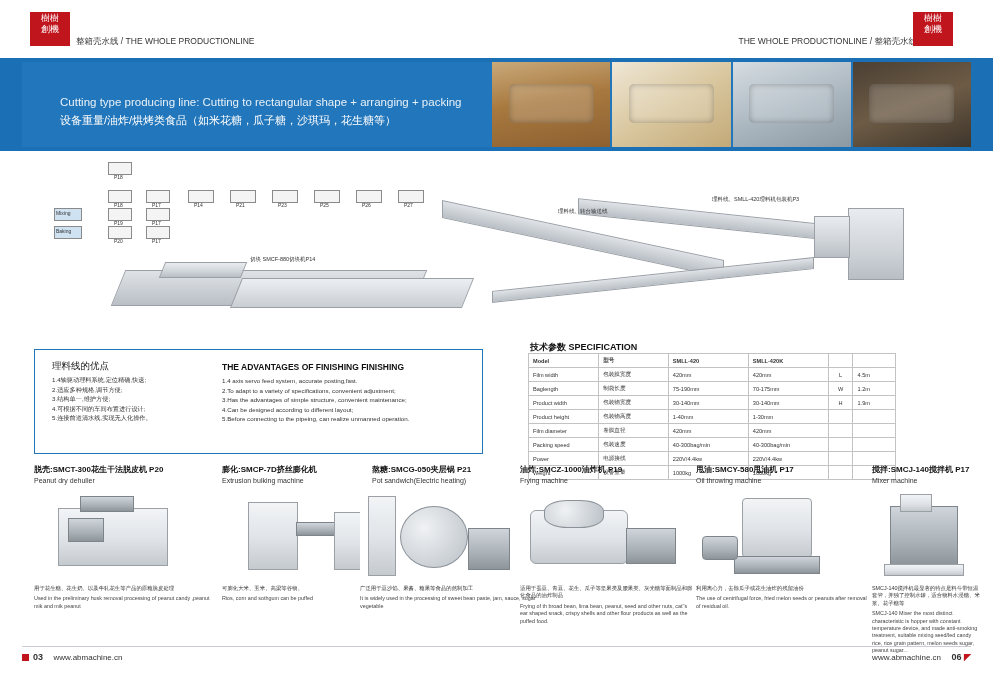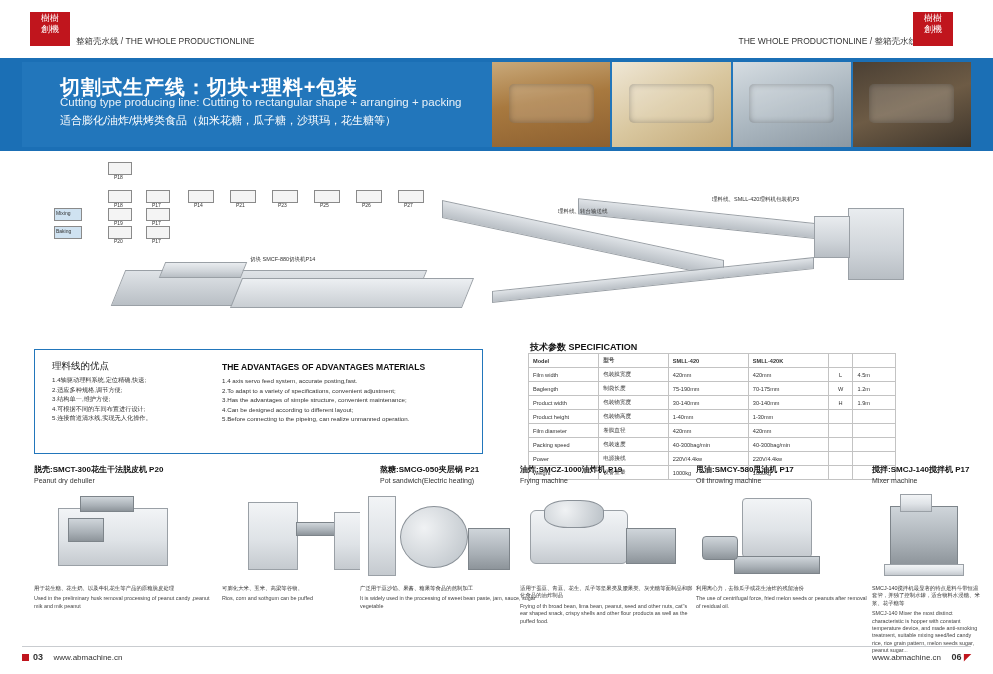--- a/index.html
+++ b/index.html
@@ -82,23 +82,22 @@
 
   <div class="header">
     <div class="logo-left">樹樹<br>創機</div>
     <div class="brand-left">整箱壳水线 / THE WHOLE PRODUCTIONLINE</div>
     <div class="brand-right">THE WHOLE PRODUCTIONLINE / 整箱壳水线</div>
     <div class="logo-right">樹樹<br>創機</div>
   </div>
 
   <div class="band"></div>
   <div class="band-inner"></div>
-  <div class="title-cn">切割式生产线：切块+理料+包装</div>
   <div class="title-en">Cutting type producing line:  Cutting to rectangular shape + arranging + packing</div>
-  <div class="sub-cn">适合膨化/油炸/烘烤类食品（如米花糖，瓜子糖，沙琪玛，花生糖等）</div>
+  <div class="sub-cn">设备重量/油炸/烘烤类食品（如米花糖，瓜子糖，沙琪玛，花生糖等）</div>
 
   <div class="photos">
     <div class="photo p1">
         <div class="bar-obj"></div>
       </div>
     <div class="photo p2">
         <div class="bar-obj"></div>
       </div>
     <div class="photo p3">
         <div class="bar-obj"></div>
@@ -169,21 +168,21 @@
     <div class="diag-caption" style="left:690px;top:44px;">理料线、SMLL-420理料机包装机P3</div>
   </div>
 
   <div class="adv"></div>
   <div class="adv-title">理料线的优点</div>
   <div class="adv-list" style="white-space:pre-line;">1.4轴驱动理料系统,定位精确,快速;
 2.适应多种规格,调节方便;
 3.结构单一,维护方便;
 4.可根据不同的车间布置进行设计;
 5.连接前道清水线,实现无人化操作。</div>
-  <div class="adv-title-en">THE ADVANTAGES OF ADVANTAGES MATERIALS</div>
+  <div class="adv-title-en">THE ADVANTAGES OF FINISHING FINISHING</div>
   <div class="adv-list-en" style="white-space:pre-line;">1.4 axis servo feed system, accurate posting,fast.
 2.To adapt to a variety of specifications, convenient adjustment;
 3.Has the advantages of simple structure, convenient maintenance;
 4.Can be designed according to different layout;
 5.Before connecting to the pipeing, can realize unmanned operation.</div>
 
   <div class="spec-title">技术参数 SPECIFICATION</div>
   <table class="spec">
     <tbody>
         <tr class="hdr">
@@ -268,31 +267,35 @@
   <div class="prodimg" style="left:34px;">
     <div class="mach" style="left:24px;top:16px;width:108px;height:56px;"></div>
     <div class="mach-dark" style="left:46px;top:4px;width:52px;height:14px;"></div>
     <div class="mach-dark" style="left:34px;top:26px;width:34px;height:22px;"></div>
   </div>
   <div class="proddesc" style="left:34px;">
     <span>用于花生糖、花生奶、以及牛轧花生等产品的原糖脱皮处理</span>
     <span class="d-en">Used in the preliminary husk removal processing of peanut candy ,peanut mik and mik peanut</span>
   </div>
 
+  <div class="prod" style="left:222px;">
+    <div class="cn">膨化:SMCP-7D挤丝膨化机</div>
+    <div class="en">Extrusion bulking machine</div>
+  </div>
   <div class="prodimg" style="left:222px;">
     <div class="mach" style="left:26px;top:10px;width:48px;height:66px;"></div>
     <div class="mach-dark" style="left:74px;top:30px;width:56px;height:12px;"></div>
     <div class="mach" style="left:112px;top:20px;width:40px;height:56px;"></div>
   </div>
   <div class="proddesc" style="left:222px;">
     <span>可膨化大米、玉米、高梁等谷物。</span>
     <span class="d-en">Rios, corn and sothgum can be puffed</span>
   </div>
 
-  <div class="prod" style="left:380px;">
+  <div class="prod" style="left:372px;">
     <div class="cn">熬糖:SMCG-050夹层锅 P21</div>
     <div class="en">Pot sandwich(Electric heating)</div>
   </div>
   <div class="prodimg" style="left:360px;">
     <div class="mach" style="left:8px;top:4px;width:26px;height:78px;"></div>
     <div class="wheel" style="left:40px;top:14px;width:66px;height:60px;"></div>
     <div class="mach-dark" style="left:108px;top:36px;width:40px;height:40px;"></div>
   </div>
   <div class="proddesc" style="left:360px;">
     <span>广泛用于豆沙馅、果酱、糖果等食品的熬制加工</span>

